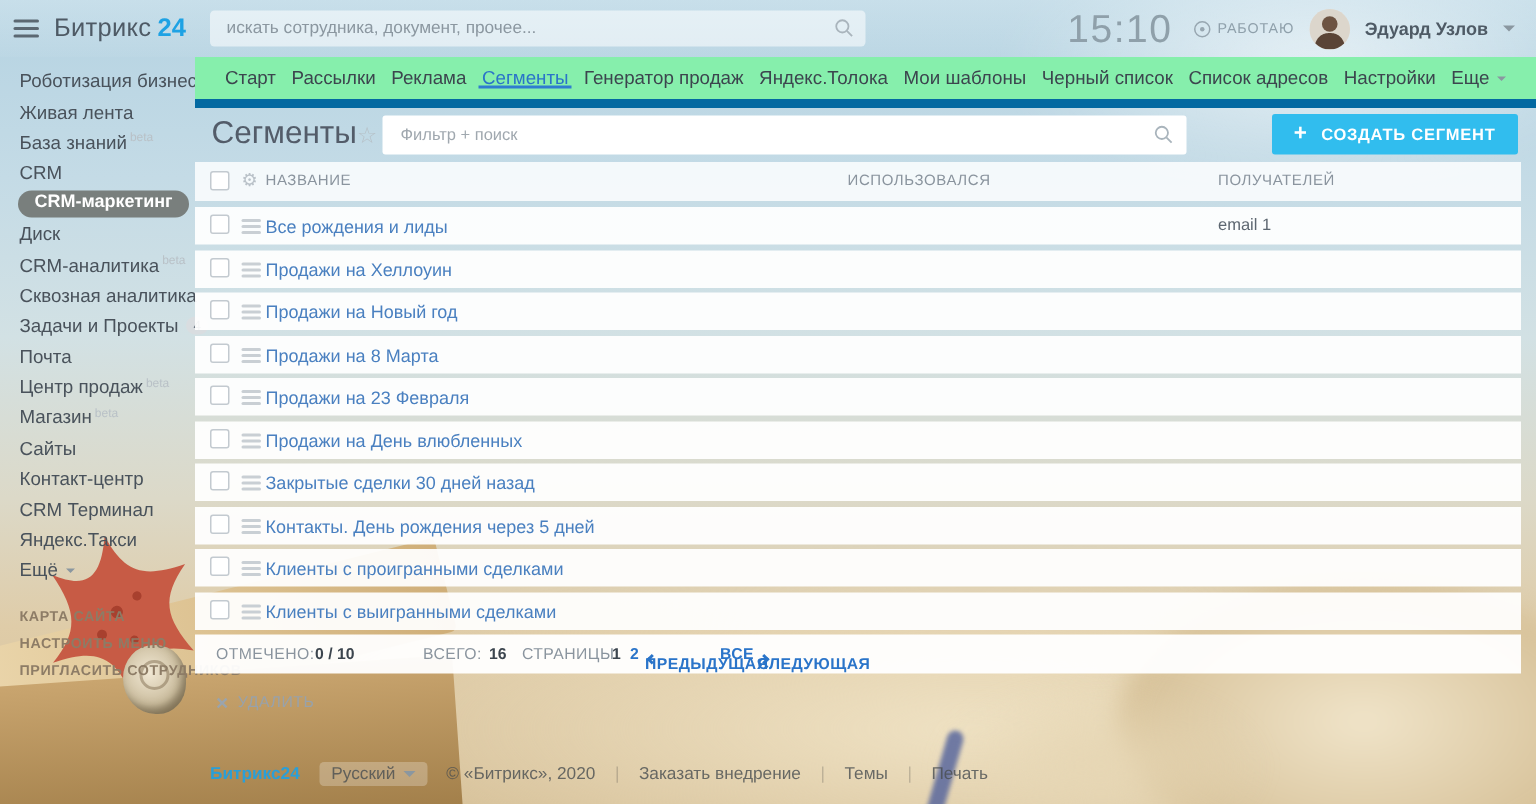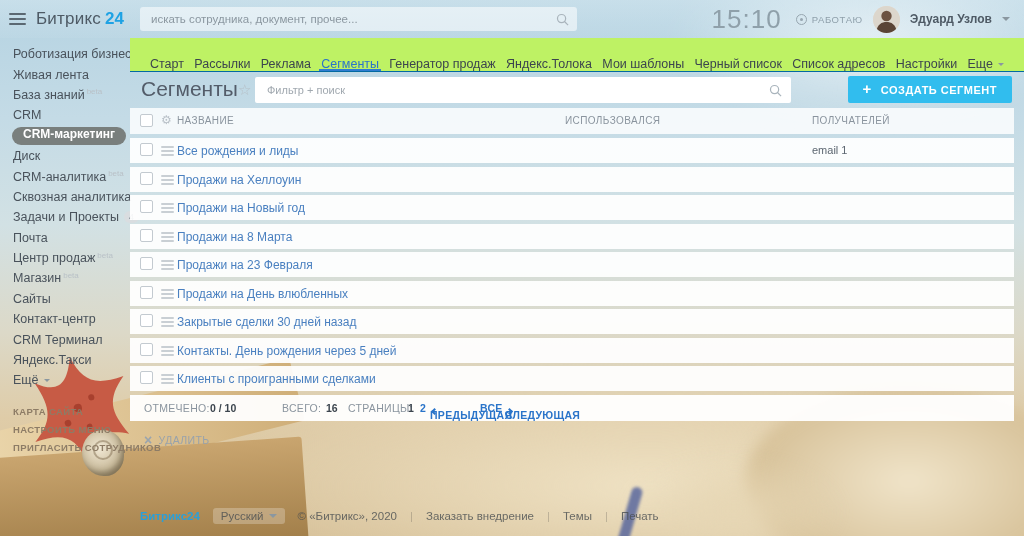--- a/index.html
+++ b/index.html
@@ -61,22 +61,22 @@
   .sidebar li .badge { background:#d9dde0; color:#6b7680; border-radius:8px; font-size:9px; padding:1px 5px; margin-left:5px; }
   .sidebar li .mchv { width:0; height:0; border:3.5px solid transparent; border-top-color:#8a97a0; margin:3px 0 0 5px; }
   .sidebar li.active { padding-left:0; }
   .sidebar li.active .pill { background:rgba(104,106,101,.82); color:#fff; font-weight:bold; font-size:12px;
         border-radius:12px; padding:0 11px 4px; margin-left:12px; }
   .side-foot { margin-top:6px; }
   .side-foot li { height:18px; font-size:9.5px; letter-spacing:.4px; font-weight:bold; color:#8d7c66; }
 
   
   .content { position:absolute; left:130px; top:38px; right:0; bottom:0; }
-  .tabbar { height:34px; background:#bef264; display:flex; align-items:flex-end; justify-content:space-between;
-        padding:0 20px; border-bottom:1px solid #0369a1; }
+  .tabbar { height:34px; background:#86efac; display:flex; align-items:center; justify-content:space-between;
+        padding:0 20px; border-bottom:6px solid #0369a1; }
   .tab { font-size:12.5px; color:#3c454e; display:flex; align-items:center; position:relative; cursor:pointer; white-space:nowrap; }
   .tab.active { color:#2a74c9; }
   .tab.active::after { content:''; position:absolute; left:-2px; right:-2px; bottom:0; height:2px; background:#2f7cd0; }
   .tab .mchv { width:0; height:0; border:3.5px solid transparent; border-top-color:#8a97a0; margin:3px 0 0 5px; }
 
   .toolbar { position:relative; height:36px; }
   .page-title { position:absolute; left:11px; top:5px; font-size:21px; font-weight:300; color:#535c69; }
   .fav-star { position:absolute; left:108px; top:9px; font-size:15px; color:#b6c0c7; cursor:pointer;
         font-family:"DejaVu Sans", sans-serif; }
   .filterbox { position:absolute; left:125px; top:5px; width:536px; height:26px; }
@@ -397,20 +397,29 @@
         </div>
         <div class="row">
           <span class="cb"></span>
           <span class="hmb">
             <i></i>
             <i></i>
             <i></i>
           </span>
           <a class="rname">Клиенты с проигранными сделками</a>
         </div>
+        <div class="row">
+          <span class="cb"></span>
+          <span class="hmb">
+            <i></i>
+            <i></i>
+            <i></i>
+          </span>
+          <a class="rname">Клиенты с выигранными сделками</a>
+        </div>
       </div>
     <div class="tfoot">
       <span class="flabel pos-marked-l">ОТМЕЧЕНО:</span>
       <span class="fval pos-marked-v">0 / 10</span>
       <span class="flabel pos-total-l">ВСЕГО:</span>
       <span class="fval pos-total-v">16</span>
       <span class="flabel pos-pages-l">СТРАНИЦЫ:</span>
       <span class="pos-page1">1</span>
       <span class="plink pos-page2">2</span>
       <span class="plink pos-prev">

